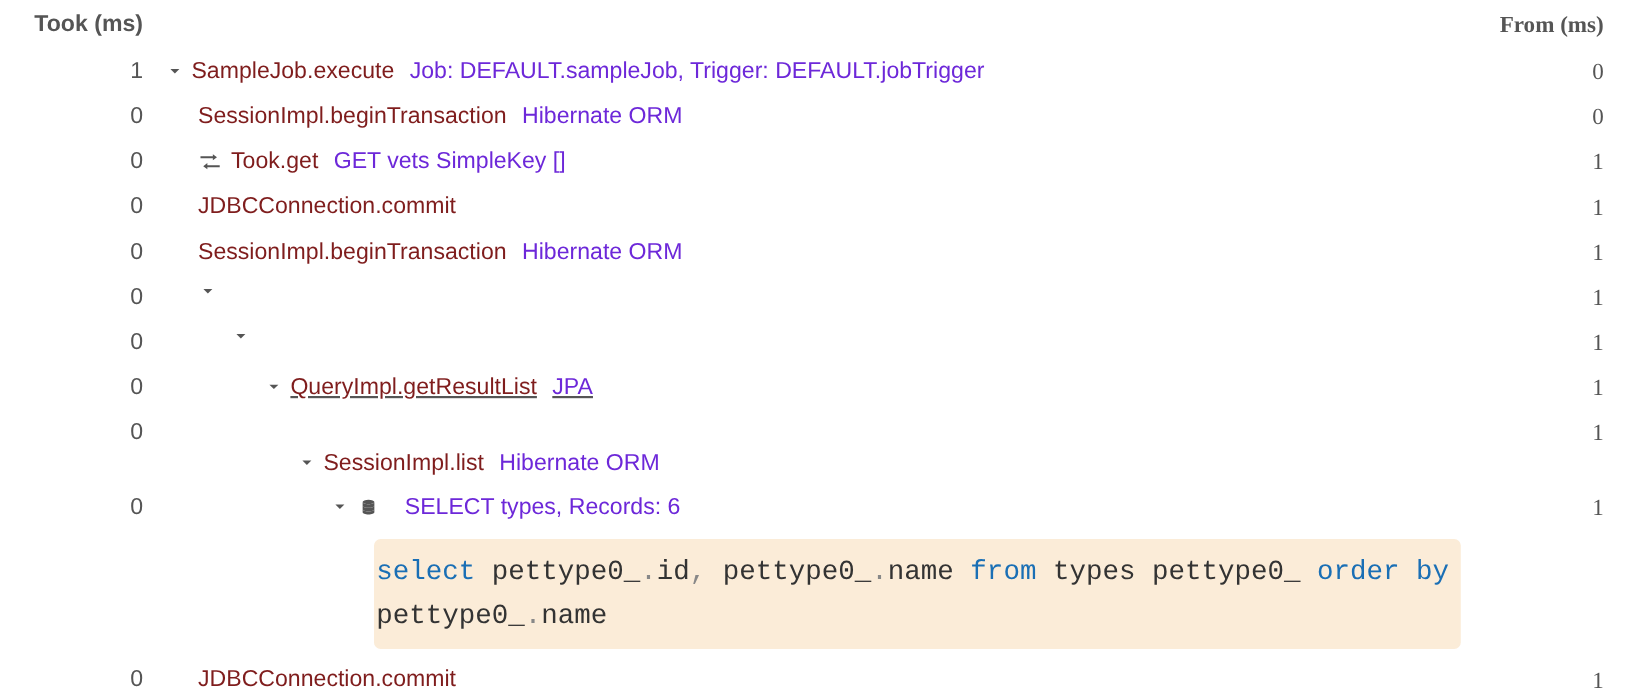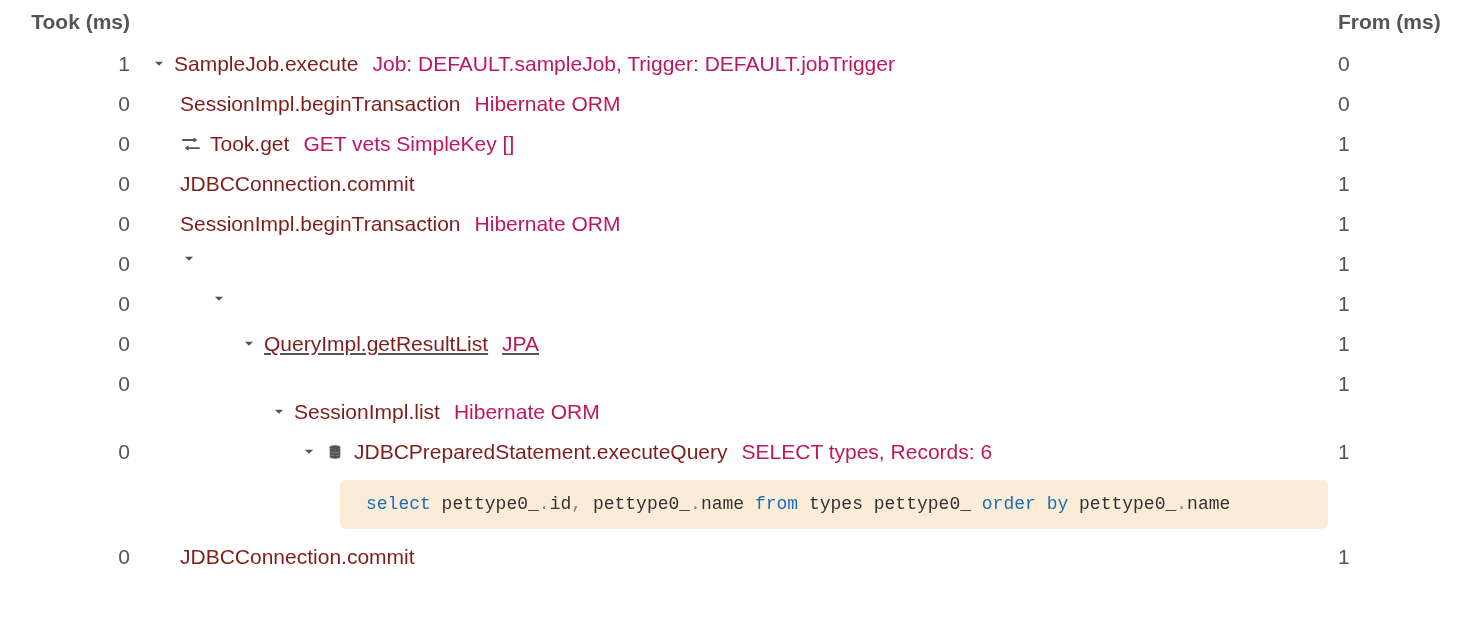--- a/index.html
+++ b/index.html
@@ -24,20 +24,22 @@
   .col-took {
     width: 130px;
     text-align: right;
     padding-right: 20px;
   }
   .col-main {
     flex: 1;
   }
   .col-from {
     width: 120px;
+    text-align: right;
+    font-family: Liberation Serif, serif;
   }
   .row {
     display: flex;
     align-items: flex-start;
     padding: 8px 0;
   }
   .row .col-took {
     color: #555;
   }
   .row .col-from {
@@ -68,29 +70,29 @@
     color: #555;
   }
   .icon-slot svg {
     width: 20px;
     height: 16px;
   }
   .name {
     color: #7f1d1d;
   }
   .detail {
-    color: #be185d;
+    color: #6d28d9;
     margin-left: 14px;
   }
   .sql-block {
     background: #fbecd8;
     border-radius: 6px;
-    padding: 10px 26px;
+    padding: 10px 2px;
     font-family: ui-monospace, "SFMono-Regular", Consolas, "Liberation Mono", Menlo, monospace;
-    font-size: 18px;
+    font-size: 25px;
     line-height: 1.6;
     color: #333;
     white-space: normal;
     word-break: break-word;
     margin-right: 10px;
   }
   .kw { color: #1a6fb5; }
   .punct { color: #888; }
   .indent-0 { padding-left: 0px; }
   .indent-1 { padding-left: 30px; }
@@ -237,21 +239,20 @@
               </svg>
             </span>
             <span class="icon-slot">
               <svg viewBox="0 0 24 24" fill="currentColor">
                 <ellipse cx="12" cy="5" rx="8" ry="3"></ellipse>
                 <path d="M4 5v5c0 1.66 3.58 3 8 3s8-1.34 8-3V5c0 1.66-3.58 3-8 3S4 6.66 4 5z"></path>
                 <path d="M4 10v5c0 1.66 3.58 3 8 3s8-1.34 8-3v-5c0 1.66-3.58 3-8 3s-8-1.34-8-3z"></path>
                 <path d="M4 15v4c0 1.66 3.58 3 8 3s8-1.34 8-3v-4c0 1.66-3.58 3-8 3s-8-1.34-8-3z"></path>
               </svg>
             </span>
-            <span class="name">JDBCPreparedStatement.executeQuery</span>
             <span class="detail">SELECT types, Records: 6</span>
           </div>
         </div>
         <div class="col-from">1</div>
       </div>
     </div>
 
   <div class="row">
     <div class="col-took"></div>
     <div class="col-main sql-indent">

